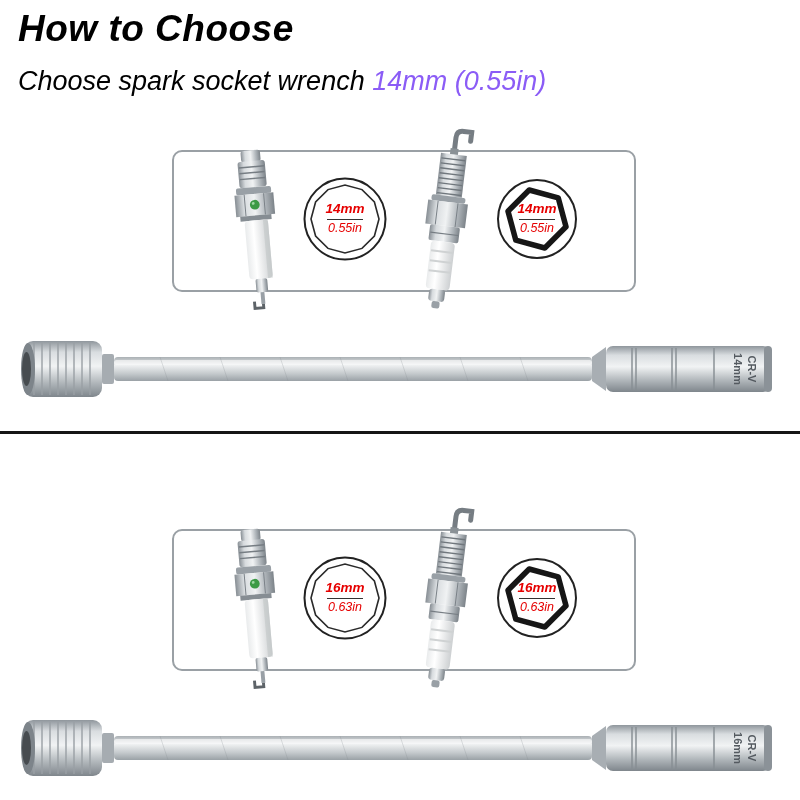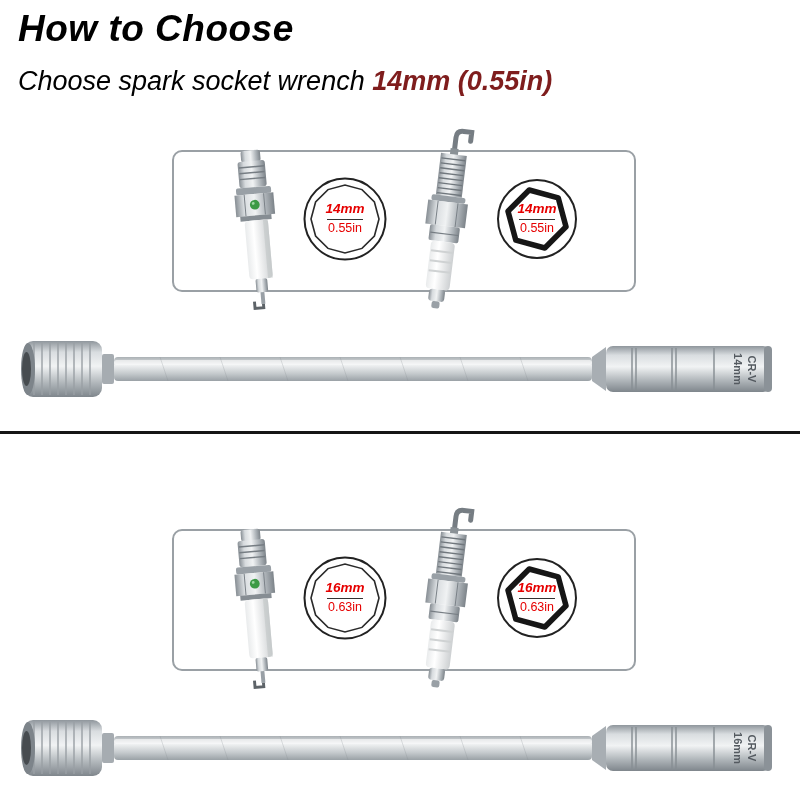--- a/index.html
+++ b/index.html
@@ -5,34 +5,34 @@
   html,body{margin:0;padding:0;background:#fff;}
   .page{position:relative;width:800px;height:800px;background:#ffffff;overflow:hidden;
         font-family:"Liberation Sans",sans-serif;text-align:right;}
   .title{position:absolute;top:8px;left:18px;margin:0;font-size:37px;font-weight:bold;
          font-style:italic;color:#000;letter-spacing:.5px;}
   .section{position:absolute;left:0;width:800px;}
   #section-14mm{top:58px;height:375px;}
   #section-16mm{top:437px;height:363px;}
   .subtitle{position:absolute;top:8px;left:18px;margin:0;font-size:27px;font-style:italic;
             color:#000;white-space:pre-wrap;}
-  .subtitle .hl{color:#7f1d1d;font-weight:bold;}
+  .subtitle .hl{color:#8b5cf6;}
   .plug-box{position:absolute;left:172px;top:92px;width:460px;height:138px;
             border:2px solid #9aa0a5;border-radius:10px;background:#fff;}
   .plug-a{position:absolute;left:218px;top:88px;width:78px;height:168px;transform:rotate(-5deg);}
   .plug-b{position:absolute;left:398px;top:66px;width:98px;height:190px;transform:rotate(7deg);}
   .callout{position:absolute;}
   .callout-1{left:302px;top:118px;width:86px;height:86px;}
   .callout-2{left:496px;top:120px;width:82px;height:82px;}
   .callout svg{position:absolute;left:0;top:0;width:100%;height:100%;}
   .callout-text{position:absolute;left:0;top:0;width:100%;height:100%;display:flex;
                 flex-direction:column;align-items:center;justify-content:center;z-index:2;}
   .callout-size{color:#e60000;font-size:13.5px;font-weight:bold;font-style:italic;line-height:1.1;}
   .callout-line{width:36px;height:0;border-top:1.5px solid #333;margin:2px 0;}
-  .callout-inches{color:#e60000;font-size:12.5px;line-height:1.1;}
+  .callout-inches{color:#e60000;font-size:12.5px;font-style:italic;line-height:1.1;}
   .wrench{position:absolute;left:20px;top:276px;width:760px;height:70px;}
   .divider{position:absolute;top:431px;left:0;width:800px;height:0;border-top:3px solid #161616;}
   .wrench-label{font-size:11px;font-weight:bold;fill:#545a60;font-family:"Liberation Sans",sans-serif;}
 </style>
 </head>
 <body>
 
 <svg width="0" height="0" style="position:absolute" aria-hidden="true">
   <defs>
     <linearGradient id="gmh" x1="0" y1="0" x2="1" y2="0">

